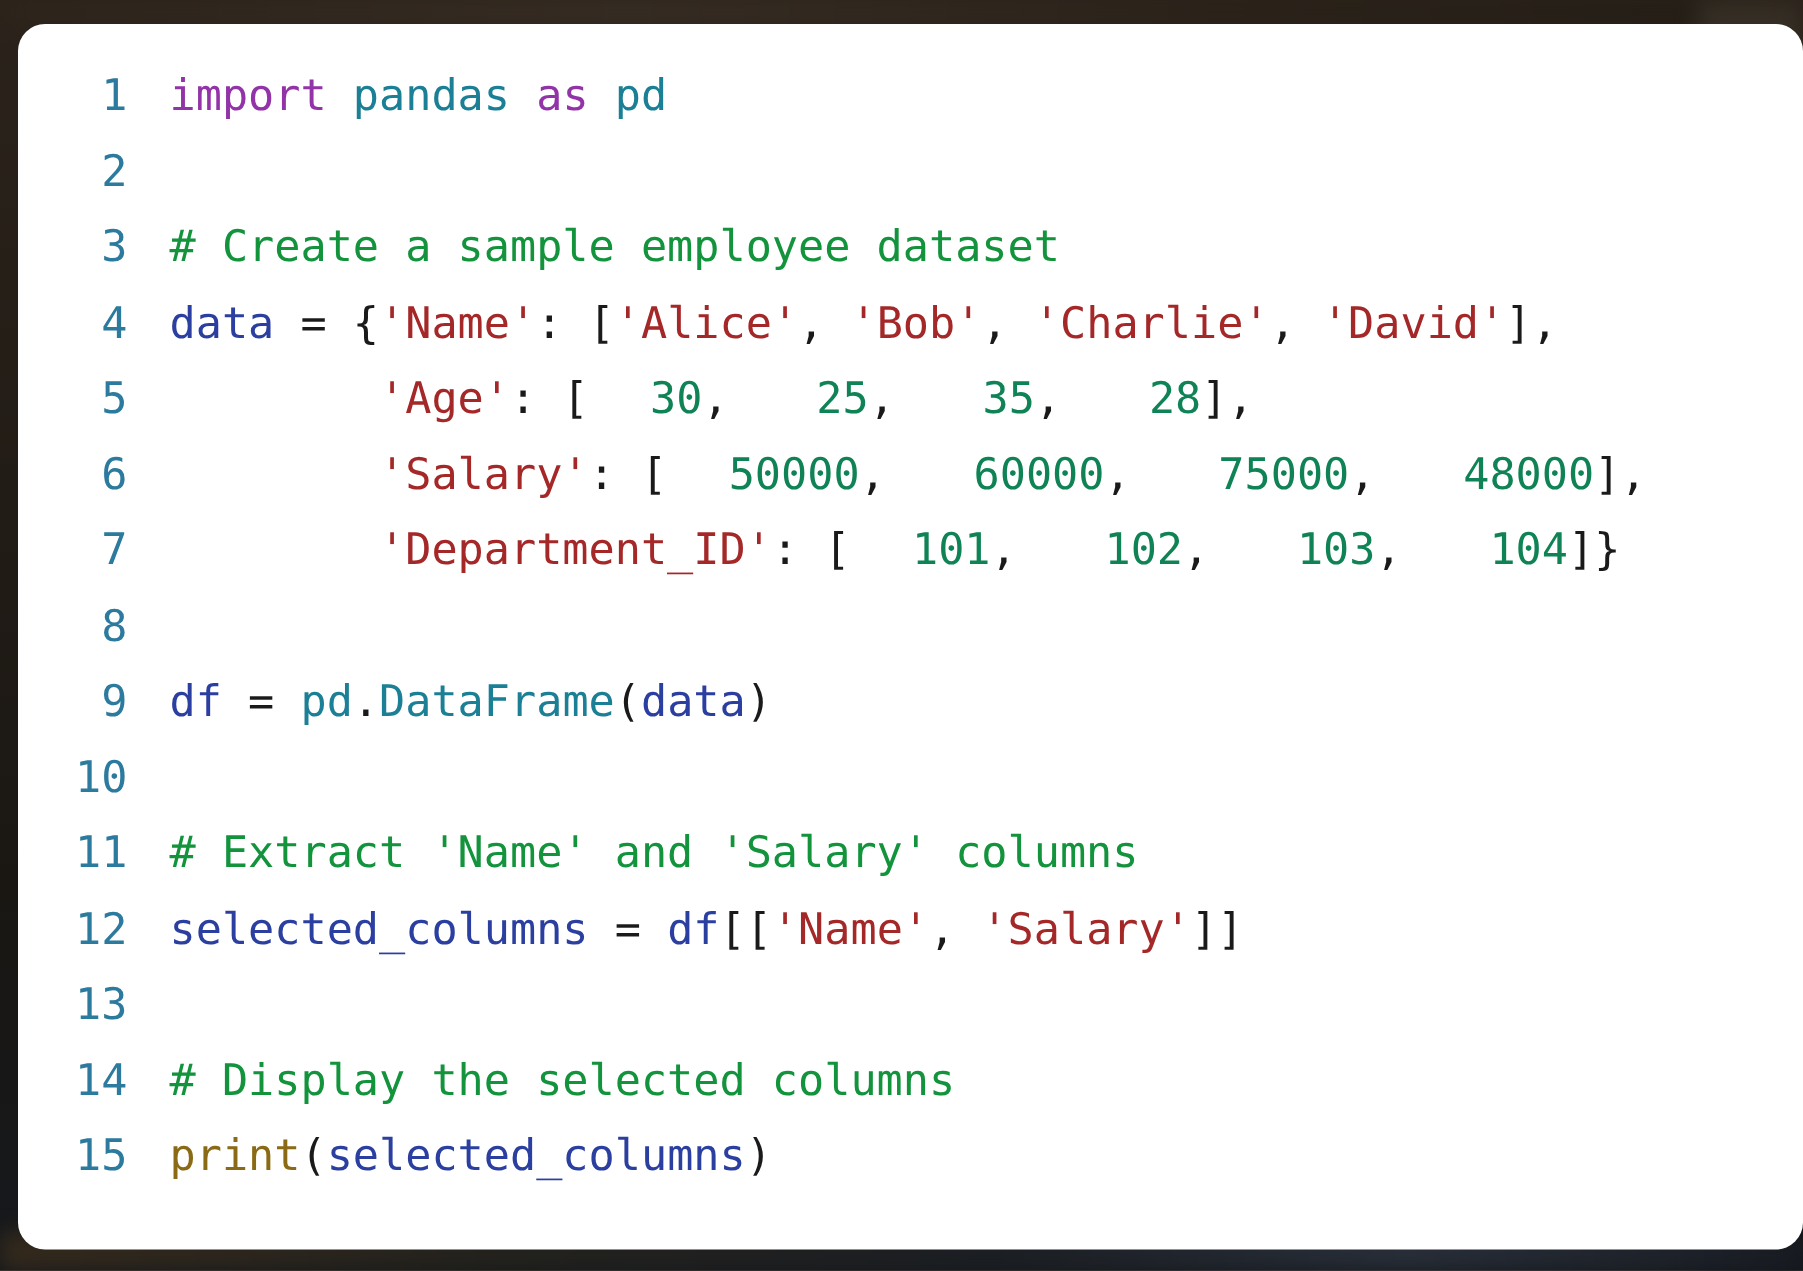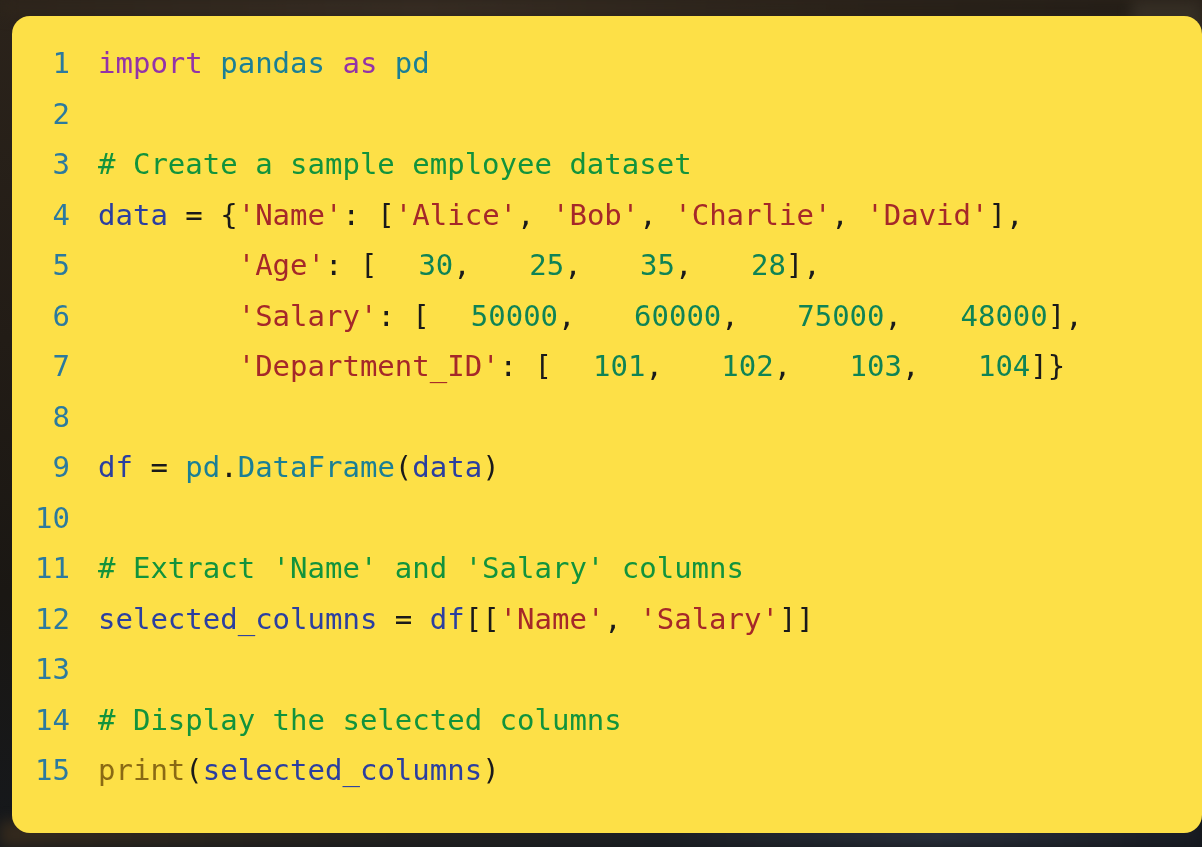--- a/index.html
+++ b/index.html
@@ -38,28 +38,28 @@
   #backdrop .s8 { left: 0; top: 0; width: 1202px; height: 16px;
     background: linear-gradient(90deg,#2e251b 0%, #3b3026 35%, #2a2219 70%, #1f1a14 100%); }
 
   
   #code-card {
     position: absolute;
     left: 12px;
     top: 16px;
     width: 1190px;
     height: 817px;
-    background: #fde047;
+    background: #ffffff;
     border-top-left-radius: 18px;
     border-bottom-left-radius: 18px;
     border-top-right-radius: 18px;
     border-bottom-right-radius: 18px;
     overflow: hidden;
     box-sizing: border-box;
-    padding: 22px 0 22px 2px;
+    padding: 22px 0 22px 17px;
   }
 
   #code-lines {
     display: block;
     font-family: "DejaVu Sans Mono", monospace;
     font-size: 29px;
     line-height: 50.5px;
     white-space: pre;
   }
 

